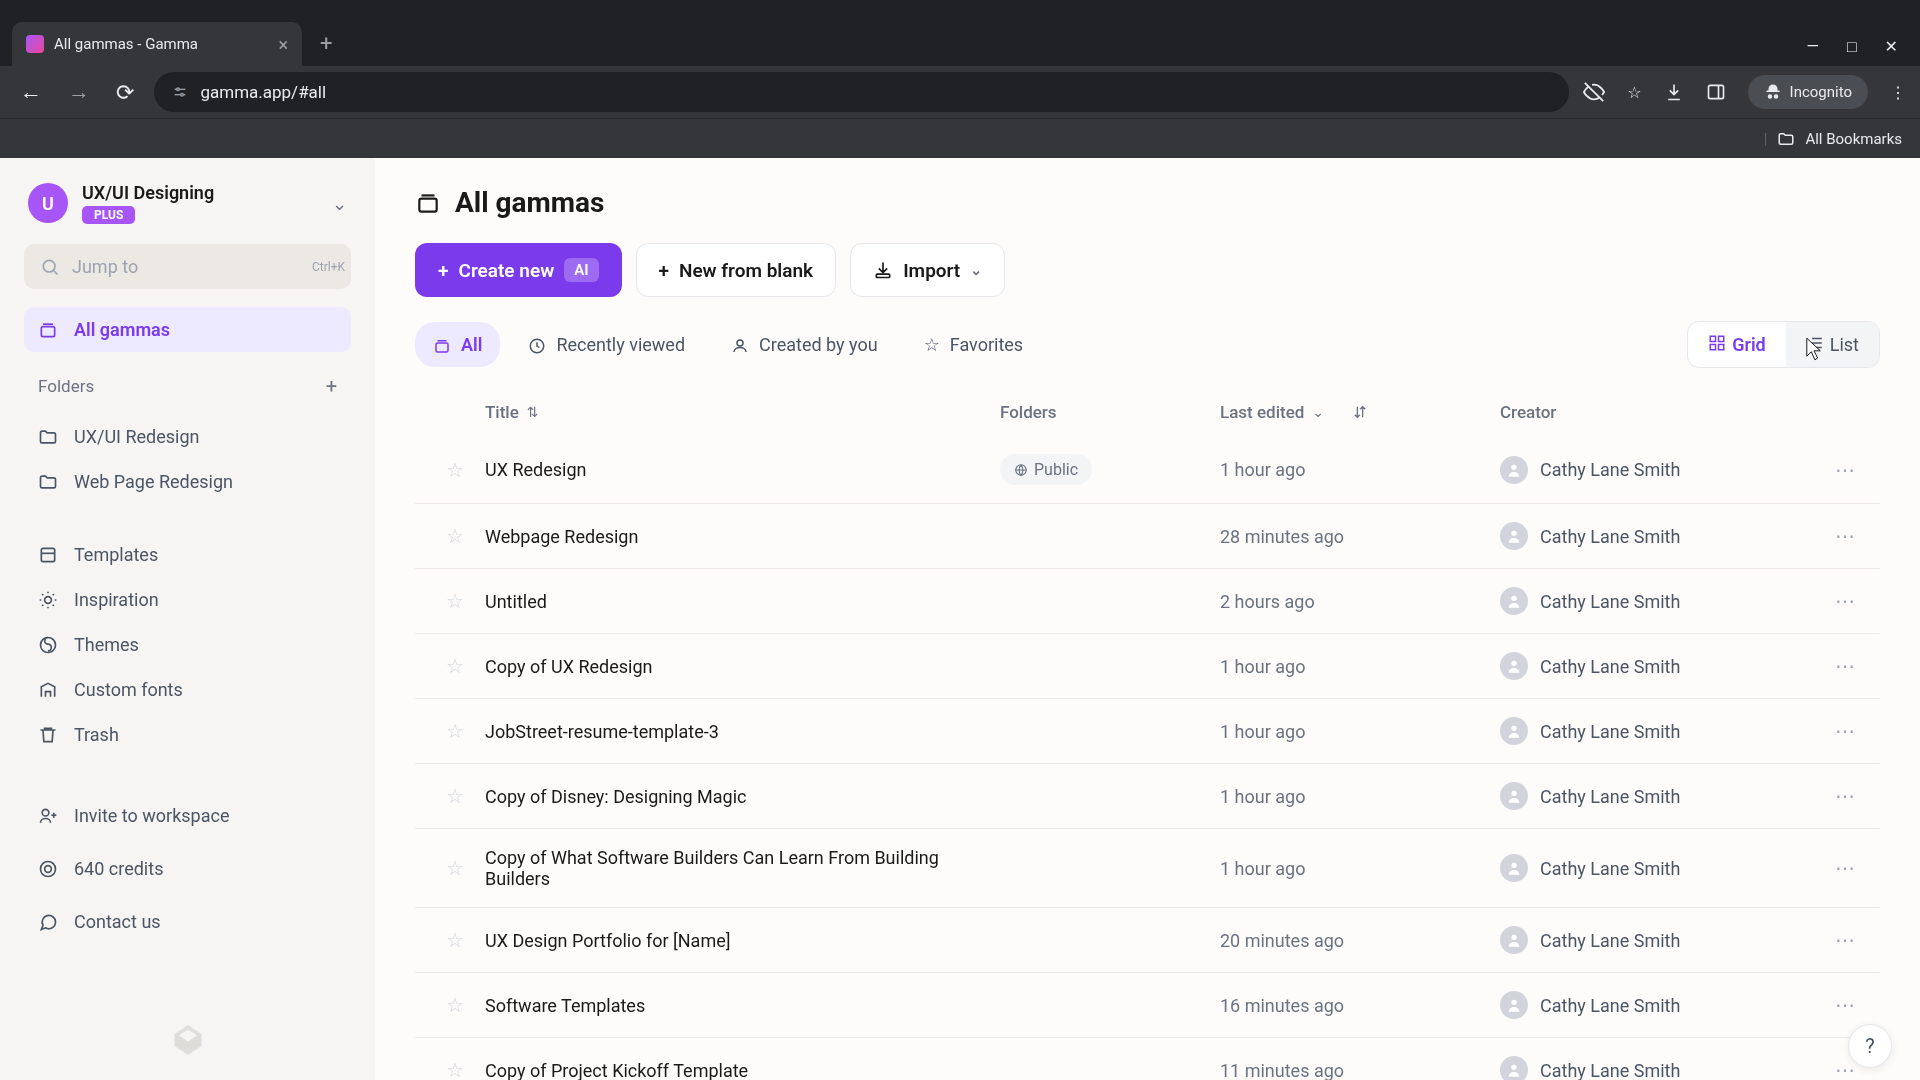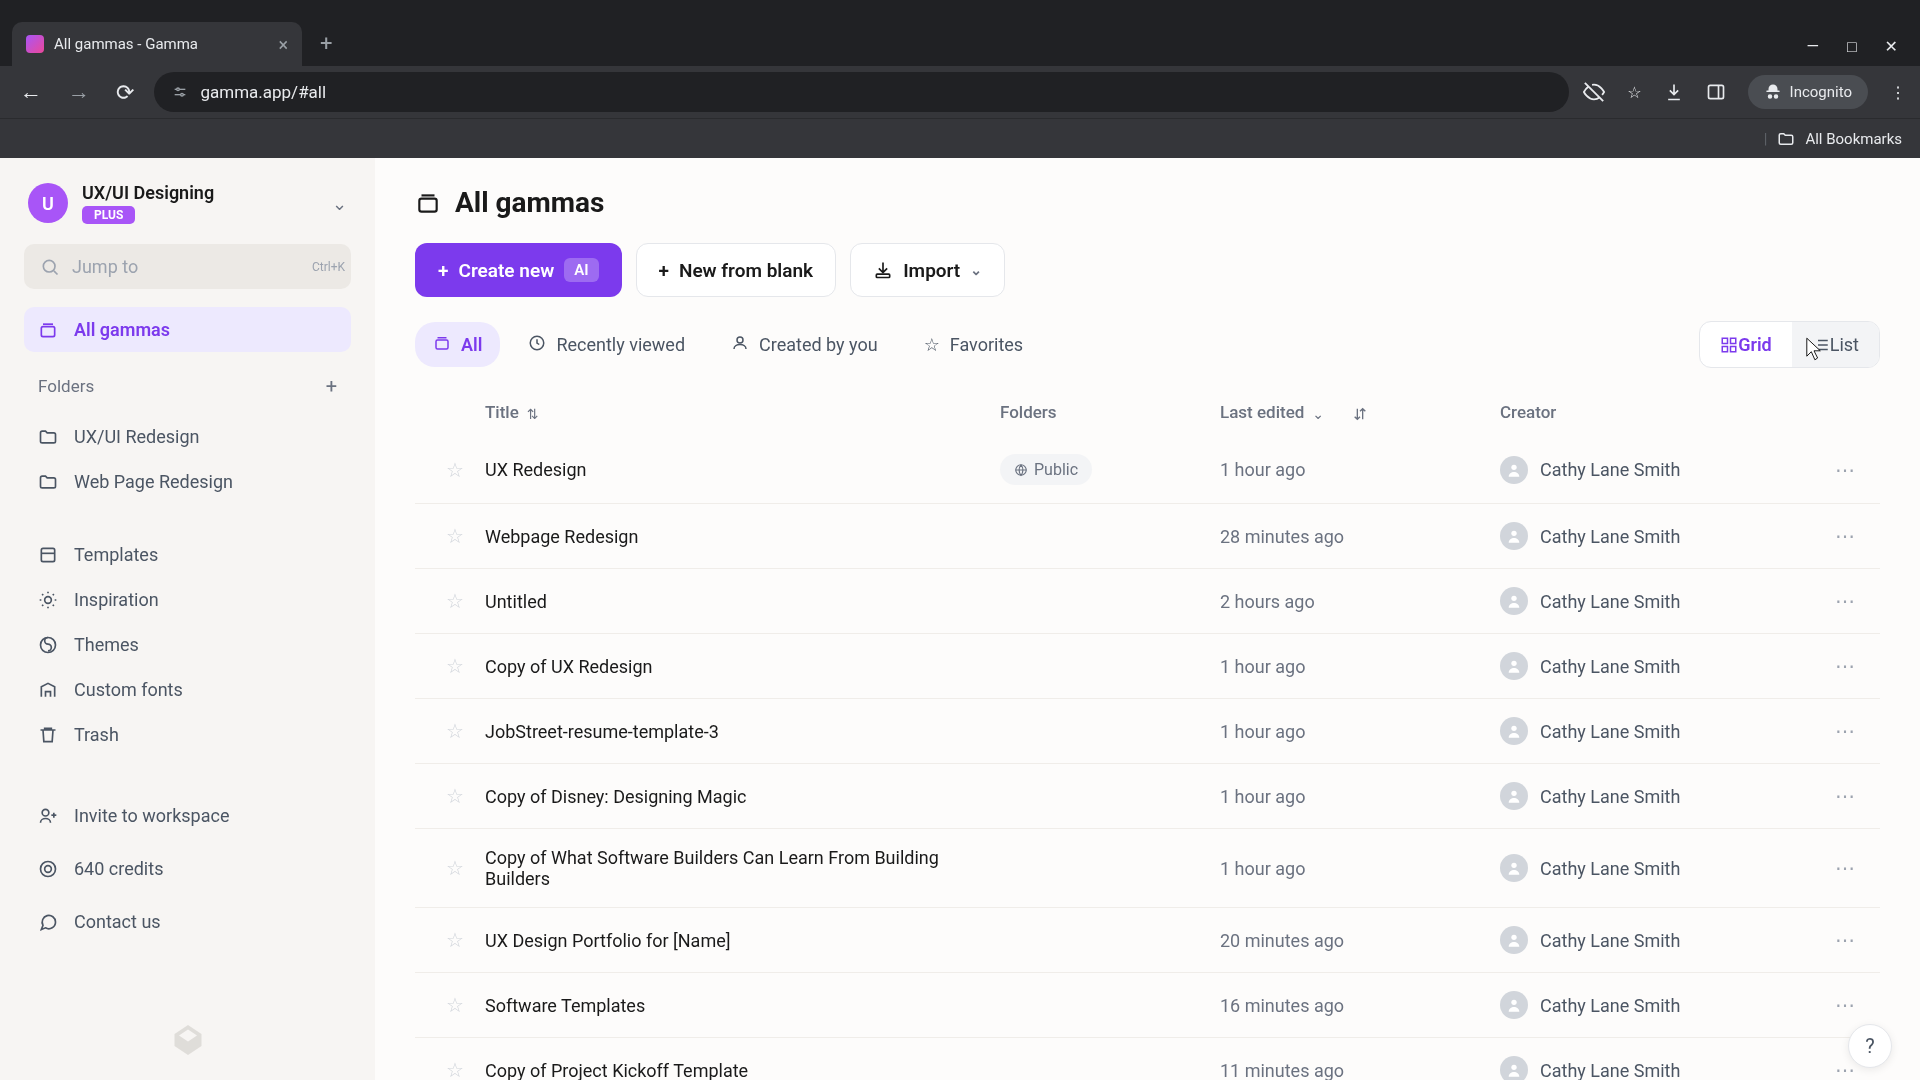--- a/index.html
+++ b/index.html
@@ -60,31 +60,31 @@
 .page-title { font-size:28px; font-weight:700; color:#1a1a1a; }
 
 .action-row { display:flex; gap:14px; margin-bottom:24px; }
 .btn { display:flex; align-items:center; gap:10px; padding:14px 22px; border-radius:12px; font-size:19px; font-weight:600; cursor:pointer; border:1px solid transparent; }
 .btn-primary { background:#7c3aed; color:#fff; }
 .btn-primary .ai-badge { background:rgba(255,255,255,.25); padding:3px 10px; border-radius:6px; font-size:15px; }
 .btn-secondary { background:#fff; border-color:#e5e7eb; color:#1a1a1a; }
 .btn .chev { font-size:14px; color:#6b7280; }
 
 .filter-row { display:flex; align-items:center; gap:10px; margin-bottom:20px; }
-.chip { display:flex; align-items:flex-start; gap:10px; padding:12px 18px; border-radius:20px; font-size:18px; color:#4b5563; cursor:pointer; }
+.chip { display:flex; align-items:flex-end; gap:10px; padding:12px 18px; border-radius:20px; font-size:18px; color:#4b5563; cursor:pointer; }
 .chip.active { background:#ede9fe; color:#7c3aed; font-weight:600; }
 .view-toggle { margin-left:auto; display:flex; background:#fff; border:1px solid #e5e7eb; border-radius:12px; overflow:hidden; }
-.view-btn { display:flex; align-items:center; gap:0; padding:12px 20px; font-size:18px; color:#4b5563; cursor:pointer; }
+.view-btn { display:flex; align-items:flex-start; gap:6px; padding:12px 20px; font-size:18px; color:#4b5563; cursor:pointer; }
 .view-btn.active { color:#7c3aed; font-weight:600; }
 .view-btn.hovered { background:#f3f4f6; }
 
 
 .table { width:100%; }
 .thead { display:grid; grid-template-columns:60px 1fr 220px 280px 320px 50px; padding:14px 10px; color:#6b7280; font-size:17px; font-weight:500; align-items:center; }
-.th { display:flex; align-items:flex-end; gap:8px; }
+.th { display:flex; align-items:center; gap:8px; }
 .sort-icon { font-size:14px; }
 .row { display:grid; grid-template-columns:60px 1fr 220px 280px 320px 50px; padding:18px 10px; align-items:center; border-top:1px solid #f0ede9; }
 .row:first-of-type { border-top:none; }
 .star { color:#d1d5db; font-size:20px; text-align:center; cursor:pointer; }
 .title-cell { color:#1a1a1a; font-size:18px; padding-right:20px; }
 .folder-cell { }
 .badge { display:inline-flex; align-items:center; gap:6px; background:#f3f4f6; color:#6b7280; padding:6px 14px; border-radius:18px; font-size:16px; }
 .time-cell { color:#6b7280; font-size:18px; }
 .creator-cell { display:flex; align-items:center; gap:12px; color:#4b5563; font-size:18px; }
 .creator-avatar { width:28px; height:28px; border-radius:50%; background:#d1d5db; display:flex; align-items:center; justify-content:center; color:#fff; font-size:14px; }

